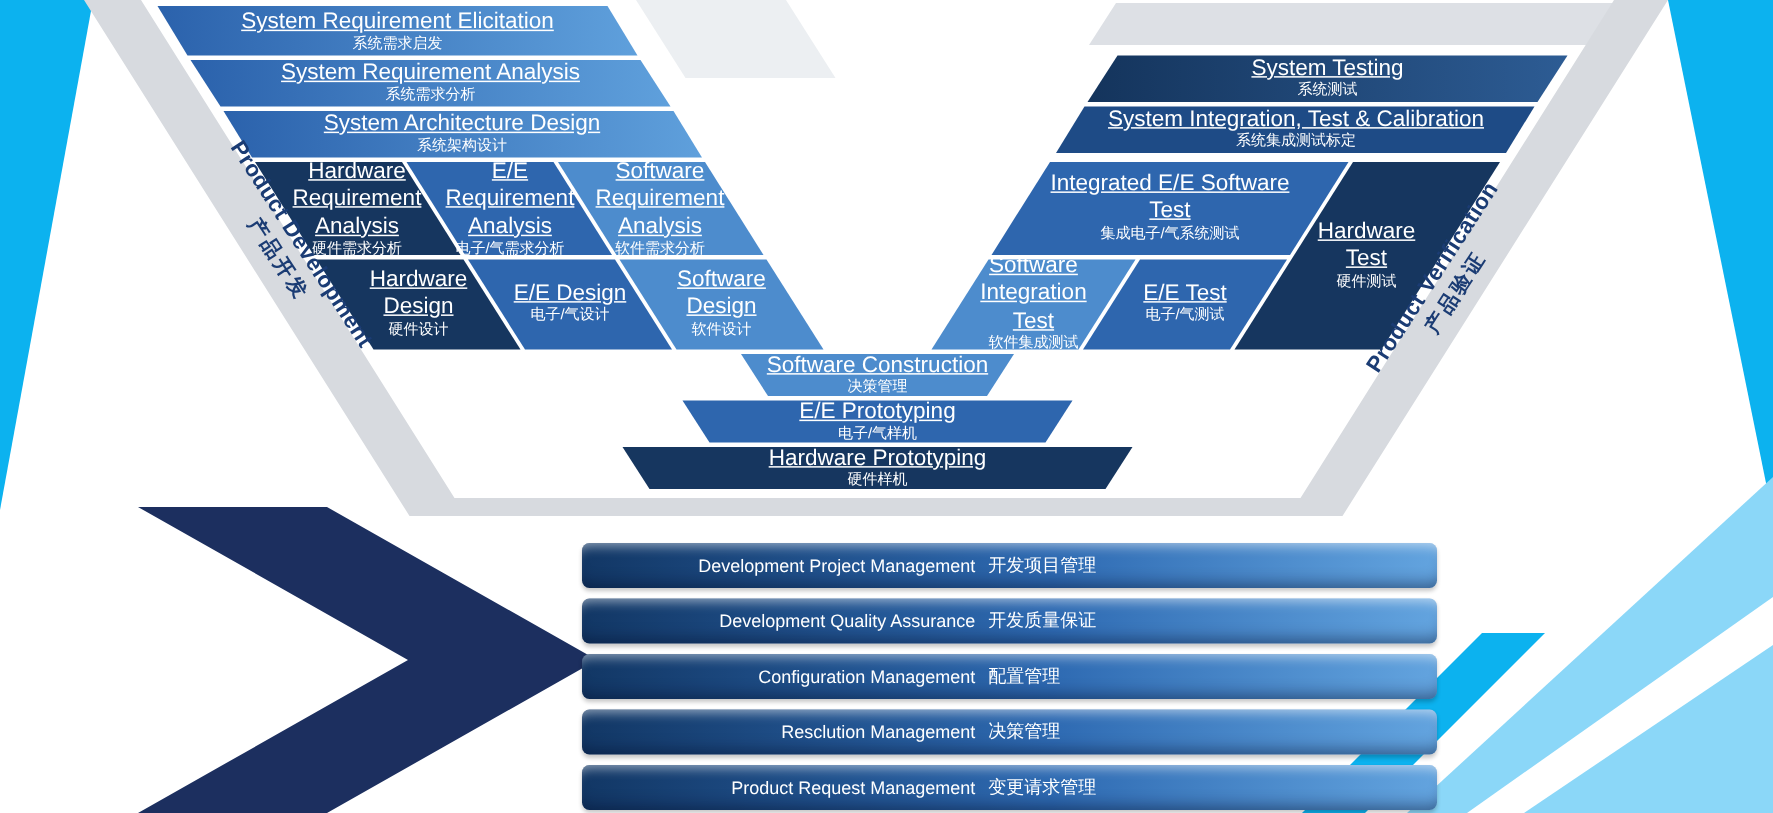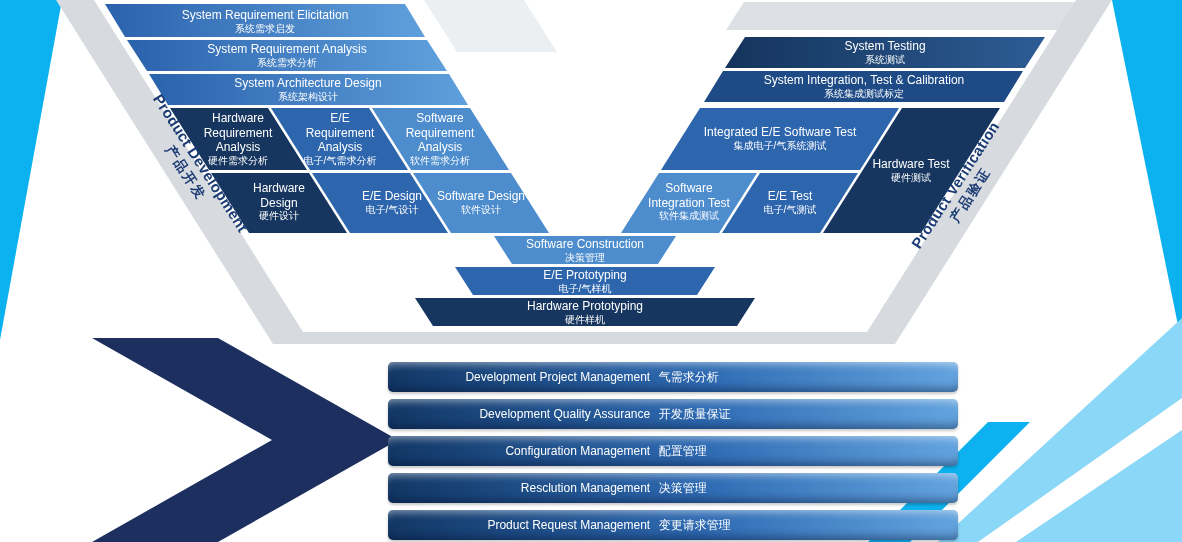--- a/index.html
+++ b/index.html
@@ -5,21 +5,21 @@
   html,body{margin:0;padding:0;background:#ffffff;}
   .stage{
     position:relative;width:1182px;height:542px;overflow:hidden;background:#ffffff;
     font-family:"Liberation Sans", sans-serif;
   }
   .stage svg{position:absolute;left:0;top:0;}
   .lbl{
     position:absolute;transform:translate(-50%,-50%);
     color:#ffffff;text-align:center;line-height:1.22;pointer-events:none;
   }
-  .lbl .en{display:block;font-size:12px;}
+  .lbl .en{display:block;font-size:15px;text-decoration:underline;}
   .lbl .zh{display:block;font-size:10px;}
   .side-lbl{
     position:absolute;text-align:center;font-weight:bold;color:#1B3C74;line-height:1.25;
     white-space:nowrap;pointer-events:none;
   }
   .side-lbl .en{display:block;font-size:15px;letter-spacing:.3px;}
   .side-lbl .zh{display:block;font-size:13.5px;letter-spacing:2px;}
   .side-lbl.dev{left:193px;top:168px;transform:translate(-50%,-50%) rotate(57deg);}
   .side-lbl.ver{left:963px;top:190px;transform:translate(-50%,-50%) rotate(-57deg);}
   .bar{
@@ -112,21 +112,21 @@
     <span class="zh">电子/气需求分析</span>
   </div>
   <div class="lbl" style="left:440px;top:139px;width:86px">
     <span class="en">Software Requirement Analysis</span>
     <span class="zh">软件需求分析</span>
   </div>
   <div class="lbl" style="left:279px;top:202px;width:86px">
     <span class="en">Hardware Design</span>
     <span class="zh">硬件设计</span>
   </div>
-  <div class="lbl" style="left:392px;top:202px;width:86px">
+  <div class="lbl" style="left:380px;top:202px;width:86px">
     <span class="en">E/E Design</span>
     <span class="zh">电子/气设计</span>
   </div>
   <div class="lbl" style="left:481px;top:202px;width:90px">
     <span class="en">Software Design</span>
     <span class="zh">软件设计</span>
   </div>
 
   <div class="lbl" style="left:585px;top:250px;width:220px">
     <span class="en">Software Construction</span>
@@ -161,21 +161,21 @@
     <span class="en">Software Integration Test</span>
     <span class="zh">软件集成测试</span>
   </div>
   <div class="lbl" style="left:790px;top:202px;width:88px">
     <span class="en">E/E Test</span>
     <span class="zh">电子/气测试</span>
   </div>
 
   <div class="bar" style="top:362px">
     <span class="bar-en">Development Project Management</span>
-    <span class="bar-zh">气需求分析</span>
+    <span class="bar-zh">开发项目管理</span>
   </div>
   <div class="bar" style="top:399px">
     <span class="bar-en">Development Quality Assurance</span>
     <span class="bar-zh">开发质量保证</span>
   </div>
   <div class="bar" style="top:436px">
     <span class="bar-en">Configuration Management</span>
     <span class="bar-zh">配置管理</span>
   </div>
   <div class="bar" style="top:473px">

